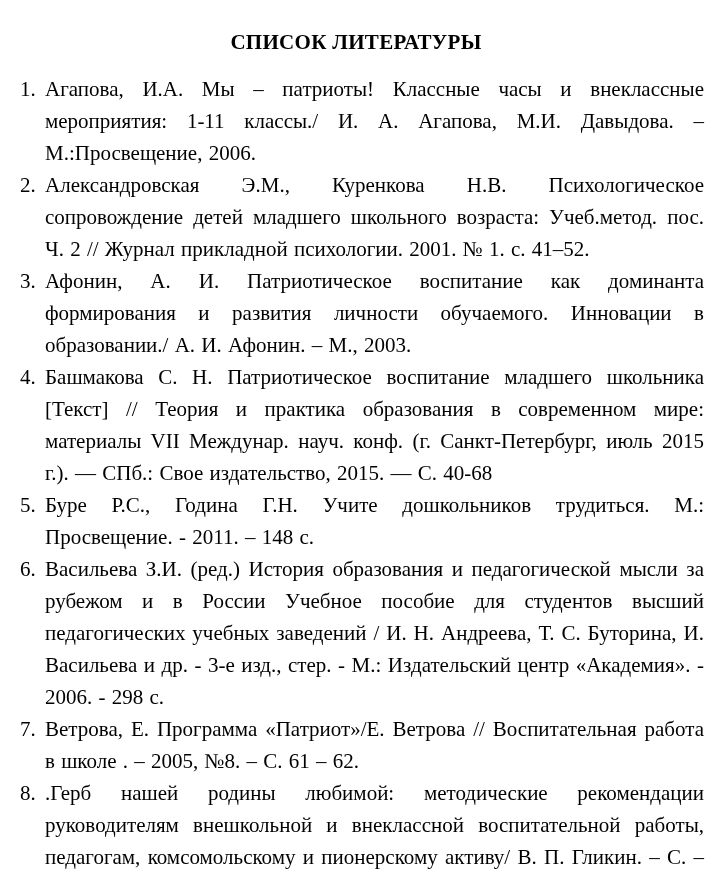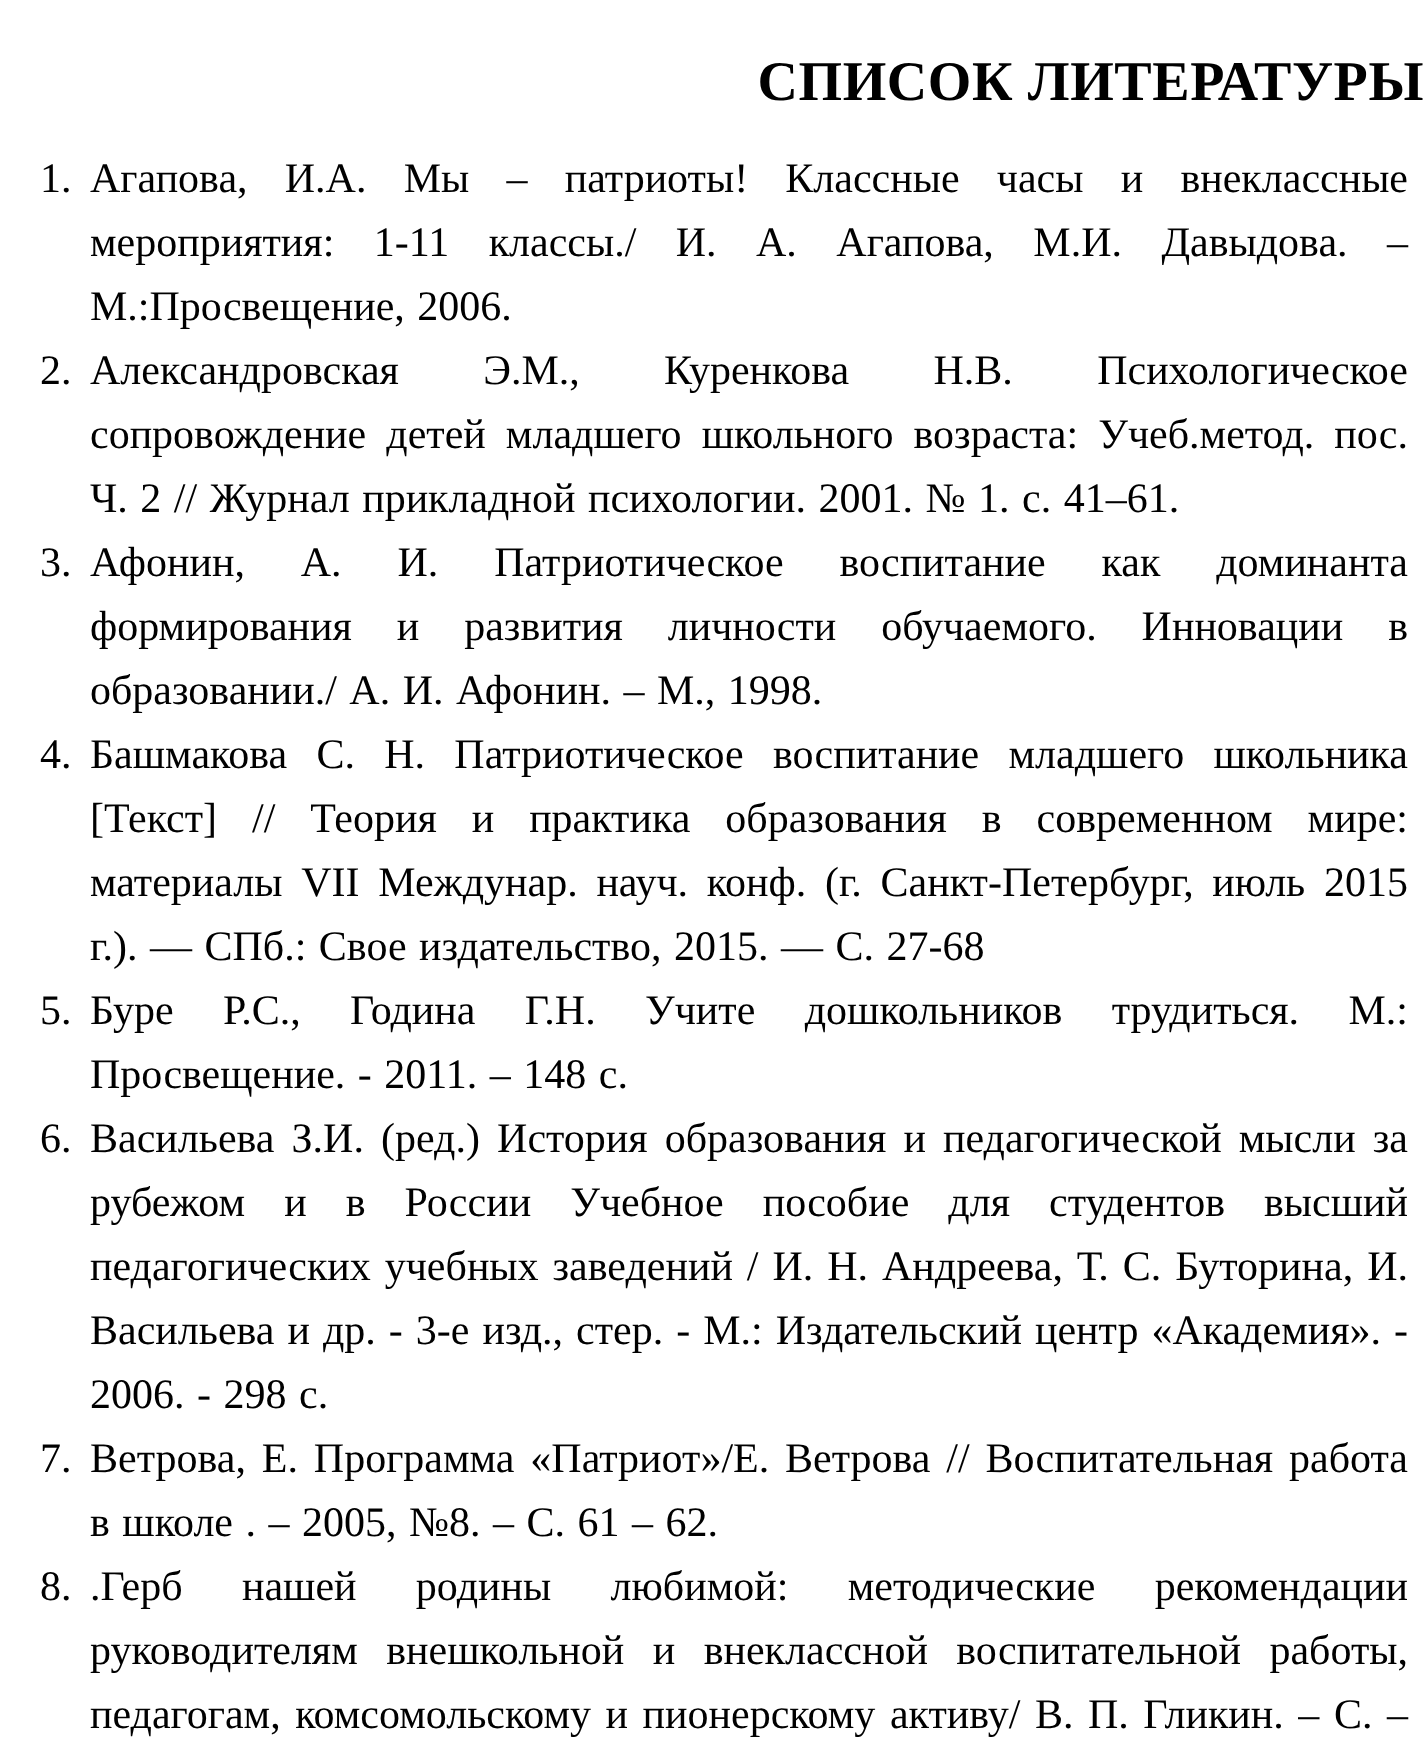--- a/index.html
+++ b/index.html
@@ -8,24 +8,24 @@
     position: relative;
     width: 712px;
     height: 875px;
     background: #ffffff;
     color: #000000;
     font-family: "Liberation Serif", "DejaVu Serif", serif;
     overflow: hidden;
   }
   .title {
     padding-top: 29px;
-    font-size: 28px;
+    font-size: 21px;
     line-height: 26px;
     font-weight: bold;
-    text-align: right;
+    text-align: center;
     letter-spacing: 0.3px;
   }
   .refs {
     margin-top: 18px;
     list-style: none;
   }
   .ref {
     position: relative;
   }
   .ref .num {
@@ -53,31 +53,31 @@
 
   <ol class="refs">
 
       <li class="ref">
         <span class="num">1.</span>
         <div class="text">Агапова, И.А. Мы – патриоты! Классные часы и внеклассные мероприятия: 1-11 классы./ И. А. Агапова, М.И. Давыдова. – М.:Просвещение, 2006.</div>
       </li>
 
       <li class="ref">
         <span class="num">2.</span>
-        <div class="text">Александровская Э.М., Куренкова Н.В. Психологическое сопровождение детей младшего школьного возраста: Учеб.метод. пос. Ч. 2 // Журнал прикладной психологии. 2001. № 1. с. 41–61.</div>
+        <div class="text">Александровская Э.М., Куренкова Н.В. Психологическое сопровождение детей младшего школьного возраста: Учеб.метод. пос. Ч. 2 // Журнал прикладной психологии. 2001. № 1. с. 41–52.</div>
       </li>
 
       <li class="ref">
         <span class="num">3.</span>
-        <div class="text">Афонин, А. И. Патриотическое воспитание как доминанта формирования и развития личности обучаемого. Инновации в образовании./ А. И. Афонин. – М., 1998.</div>
+        <div class="text">Афонин, А. И. Патриотическое воспитание как доминанта формирования и развития личности обучаемого. Инновации в образовании./ А. И. Афонин. – М., 2003.</div>
       </li>
 
       <li class="ref">
         <span class="num">4.</span>
-        <div class="text">Башмакова С. Н. Патриотическое воспитание младшего школьника [Текст] // Теория и практика образования в современном мире: материалы VII Междунар. науч. конф. (г. Санкт-Петербург, июль 2015 г.). — СПб.: Свое издательство, 2015. — С. 27-68</div>
+        <div class="text">Башмакова С. Н. Патриотическое воспитание младшего школьника [Текст] // Теория и практика образования в современном мире: материалы VII Междунар. науч. конф. (г. Санкт-Петербург, июль 2015 г.). — СПб.: Свое издательство, 2015. — С. 40-68</div>
       </li>
 
       <li class="ref">
         <span class="num">5.</span>
         <div class="text">Буре Р.С., Година Г.Н. Учите дошкольников трудиться. М.: Просвещение. - 2011. – 148 с.</div>
       </li>
 
       <li class="ref">
         <span class="num">6.</span>
         <div class="text">Васильева З.И. (ред.) История образования и педагогической мысли за рубежом и в России Учебное пособие для студентов высший педагогических учебных заведений / И. Н. Андреева, Т. С. Буторина, И. Васильева и др. - 3-е изд., стер. - М.: Издательский центр «Академия». - 2006. - 298 с.</div>

